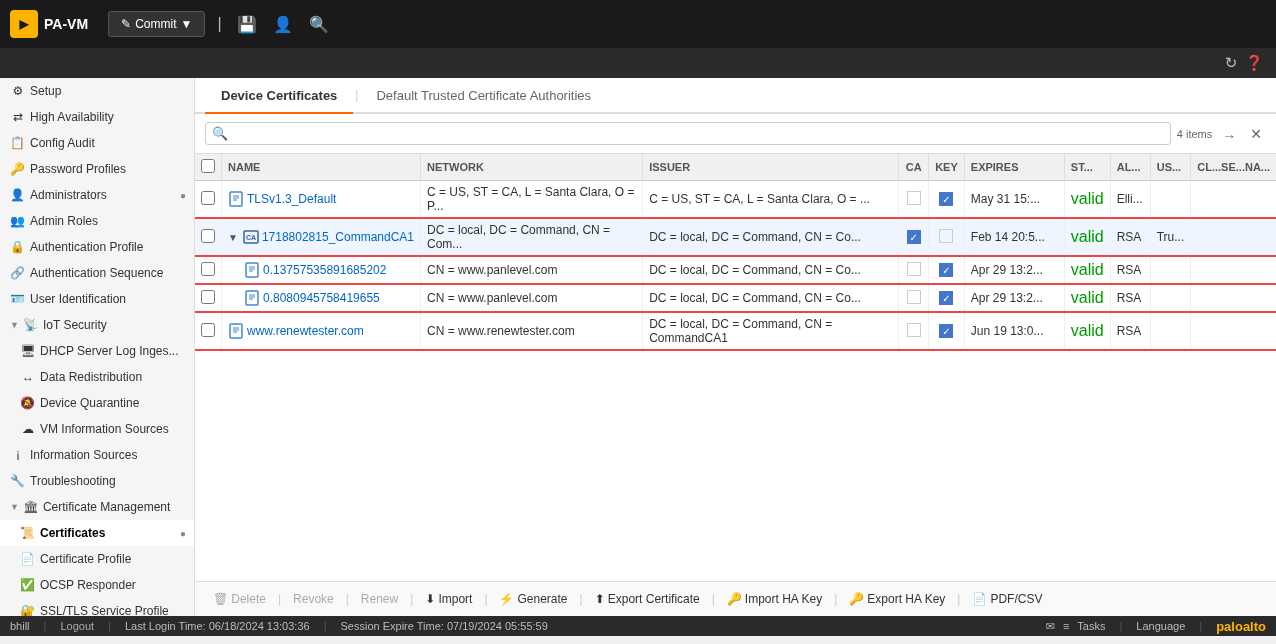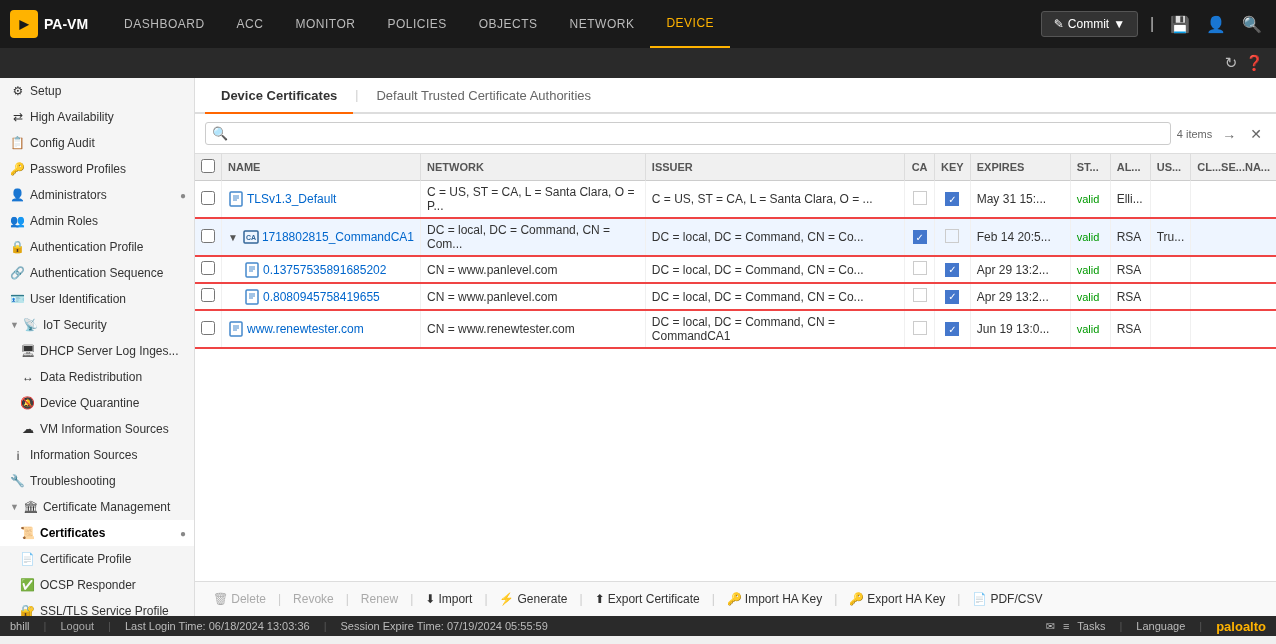--- a/index.html
+++ b/index.html
@@ -92,21 +92,21 @@
     th {
       text-align: left; padding: 5px 6px; font-size: 11px; font-weight: bold; color: #555;
       border-right: 1px solid #ddd; white-space: nowrap; position: sticky; top: 0; background: #f0f0f0;
     }
     th:last-child { border-right: none; }
     td { padding: 4px 6px; border-bottom: 2px solid #ef4444; border-right: 1px solid #f0f0f0; vertical-align: middle; }
     td:last-child { border-right: none; }
     tbody tr.expanded-parent { background: #eef5ff; }
     .checkbox { width: 14px; height: 14px; cursor: pointer; }
     .link-text { color: #0066cc; cursor: pointer; text-decoration: none; }
-    .status-valid { color: #090; font-size: 11px; }
+    .status-valid { color: #090; font-size: 16px; }
     .check-blue { background: #4477cc; color: white; width: 14px; height: 14px; display: inline-flex; align-items: center; justify-content: center; font-size: 10px; }
     .check-empty { border: 1px solid #ccc; width: 14px; height: 14px; display: inline-block; }
     .col-checkbox { width: 24px; }
     .col-name { min-width: 180px; }
     .col-subject { min-width: 160px; }
     .col-issuer { min-width: 180px; }
     .col-ca { width: 30px; text-align: center; }
     .col-key { width: 30px; text-align: center; }
     .col-expires { width: 100px; }
     .col-st { width: 40px; }
@@ -139,29 +139,20 @@
     
     .cert-cert { color: #4488cc; }
   </style>
 </head>
 <body>
 
 <div class="top-nav">
   <div class="logo">
     <div class="logo-icon">▶</div>
     <span>PA-VM</span>
-  </div>
-  <div class="nav-items">
-    <div class="nav-item">DASHBOARD</div>
-    <div class="nav-item">ACC</div>
-    <div class="nav-item">MONITOR</div>
-    <div class="nav-item">POLICIES</div>
-    <div class="nav-item">OBJECTS</div>
-    <div class="nav-item">NETWORK</div>
-    <div class="nav-item active">DEVICE</div>
   </div>
   <div class="nav-right">
     <button class="commit-btn">
       <span>✎</span>
       <span>Commit</span>
       <span>▼</span>
     </button>
     <span class="nav-icon-btn">|</span>
     <span class="nav-icon-btn">💾</span>
     <span class="nav-icon-btn">👤</span>

